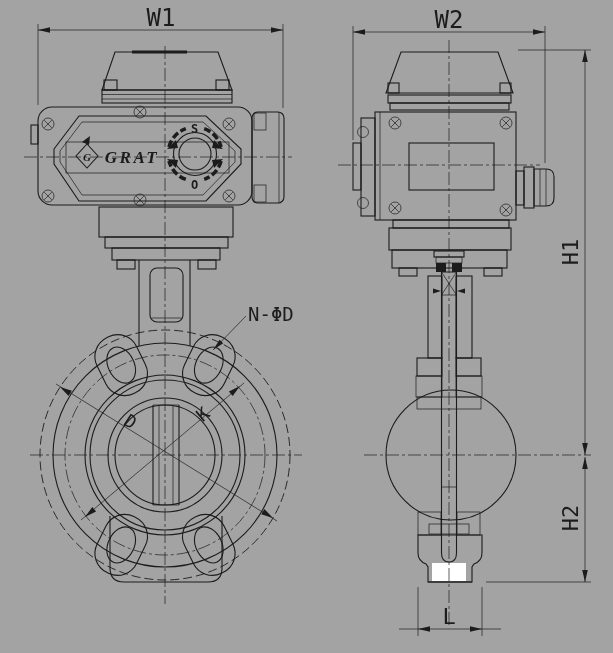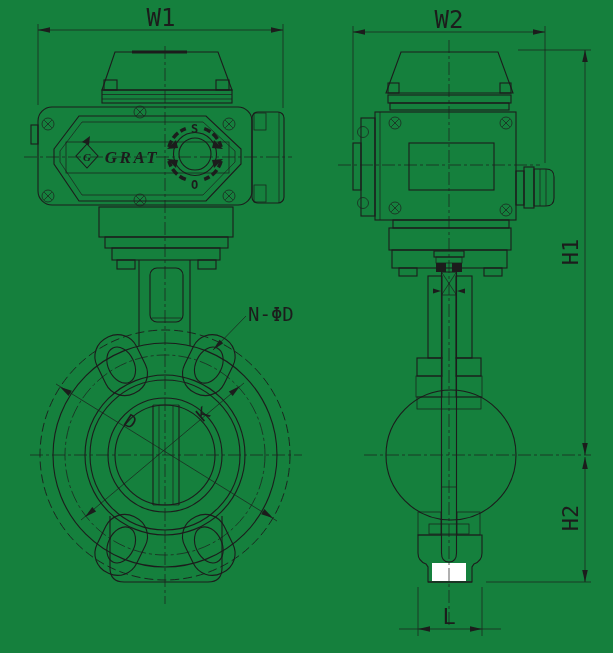--- a/index.html
+++ b/index.html
@@ -1,16 +1,16 @@
 <!DOCTYPE html>
 <html><head>
 <meta charset="utf-8">
 <style>
   html,body{margin:0;padding:0;background:#ffffff;}
-  .sheet{width:613px;height:653px;background:#15803d;overflow:hidden;position:relative;
+  .sheet{width:613px;height:653px;background:#a3a3a3;overflow:hidden;position:relative;
          font-family:"DejaVu Sans Mono", monospace;}
   svg{display:block}
   .ln{stroke:#1c1c1c;stroke-width:1.1;fill:none;}
   .thin{stroke:#1c1c1c;stroke-width:0.7;fill:none;}
   .thick{stroke:#1c1c1c;stroke-width:3;fill:none;}
   .cl{stroke:#1c1c1c;stroke-width:0.7;fill:none;stroke-dasharray:13 3 3 3;}
   .dash{stroke:#1c1c1c;stroke-width:0.9;fill:none;stroke-dasharray:9 4;}
   .arr{fill:#1c1c1c;stroke:none;}
   .dimtxt{font-family:"DejaVu Sans Mono", monospace;fill:#1c1c1c;}
   .brandtxt{font-family:"Liberation Serif", serif;font-style:italic;font-weight:bold;fill:#1c1c1c;}

